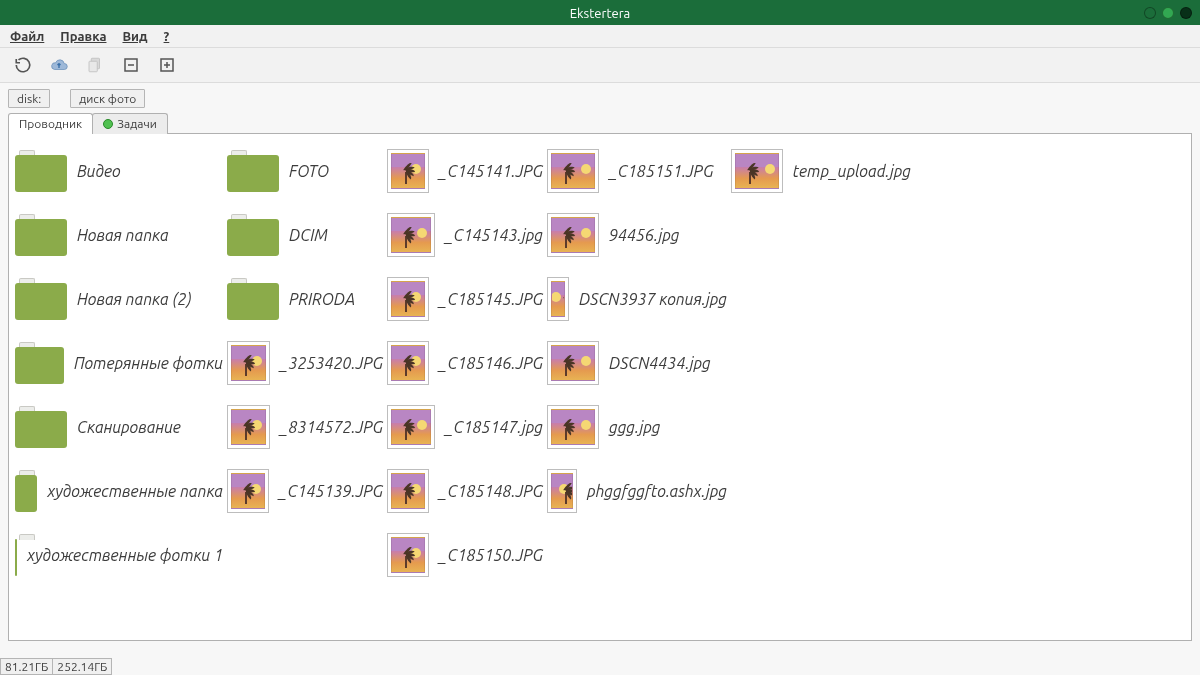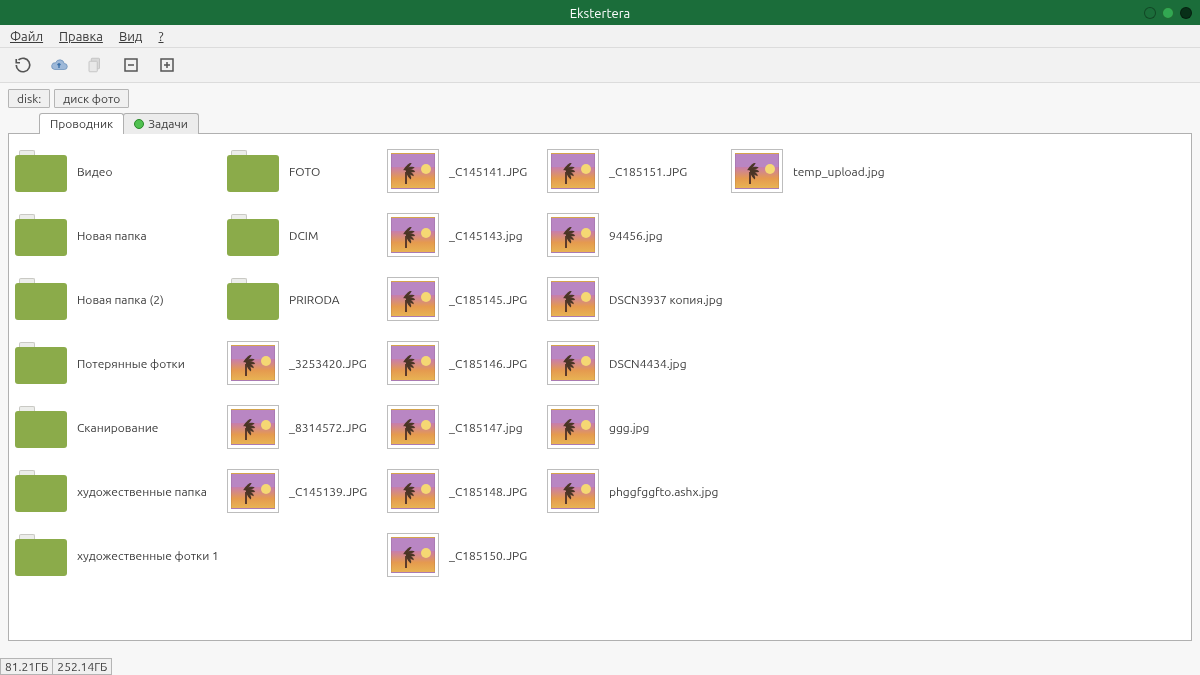--- a/index.html
+++ b/index.html
@@ -7,44 +7,44 @@
 
 
 .titlebar { background: #1b6d3a; color: #fff; height: 25px; display: flex; align-items: center; justify-content: center; position: relative; font-size: 13px; }
 .titlebar .controls { position: absolute; right: 8px; display: flex; gap: 6px; }
 .ctl { width: 12px; height: 12px; border-radius: 50%; background: #1b6d3a; border: 1px solid rgba(0,0,0,.35); }
 .ctl.mid { background:#32a852; }
 .ctl.last { background:#083018; }
 
 
 .menubar { display: flex; gap: 16px; padding: 4px 10px; background:#f2f2f2; border-bottom: 1px solid #dcdcdc; }
-.menubar span { cursor: default; }
+.menubar span { cursor: default; font-weight: bold; }
 .menubar span u { text-decoration: underline; }
 
 
 .toolbar { display: flex; gap: 14px; padding: 6px 12px; background:#f2f2f2; border-bottom: 1px solid #dcdcdc; align-items: center; }
 .tbtn { width: 22px; height: 22px; display:flex; align-items:center; justify-content:center; color:#555; }
 .tbtn svg { width: 18px; height: 18px; }
 
 
-.locbar { padding: 6px 8px 4px; display: flex; gap: 4px; }
+.locbar { padding: 6px 8px 4px; display: flex; gap: 20px; }
 .loctab { border: 1px solid #b5b5b5; background: #f0f0f0; padding: 2px 8px; font-size: 12px; border-radius: 1px; }
 
 
-.viewtabs { display: flex; padding: 0 8px; position: relative; top: 1px; z-index: 2; margin-left: 31px; }
+.viewtabs { display: flex; padding: 0 8px; position: relative; top: 1px; z-index: 2; }
 .vtab { border: 1px solid #b0b0b0; border-bottom: none; background:#ececec; padding: 3px 10px 4px; font-size: 12px; border-top-left-radius: 3px; border-top-right-radius: 3px; margin-right: -1px; display:flex; align-items:center; gap:4px; }
 .vtab.active { background:#fff; }
 .dot { width:10px; height:10px; border-radius:50%; background:#51c151; border:1px solid #2a8a2a; display:inline-block; }
 
 
 .filepane { margin: 0 8px 6px; background:#fff; border:1px solid #b0b0b0; height: 508px; padding: 12px 6px; position:relative; overflow:hidden; }
 .cols { display:flex; gap:4px; }
 .col { display:flex; flex-direction:column; gap:14px; }
 .item { display:flex; align-items:center; gap:10px; height:50px; }
-.item .label { font-size: 12px; white-space: nowrap; }
+.item .label { font-size: 16px; white-space: nowrap; font-style: italic; }
 
 .foldericon { width: 52px; height: 42px; position: relative; }
 .foldericon .tab { position:absolute; top:0; left:4px; width:16px; height:6px; background:#ecedea; border:1px solid #c9c9c4; border-bottom:none; border-radius:2px 2px 0 0; }
 .foldericon .body { position:absolute; top:5px; left:0; right:0; bottom:0; background:#8bab4a; border-radius:3px; }
 
 .imgicon { width: 52px; height: 44px; border:1px solid #bdbdbd; background:#fff; padding:3px; }
 .imgicon .pic { width:100%; height:100%; background: linear-gradient(#b986c3 0%, #b986c3 38%, #c77dad 38%, #e59a4f 72%, #e8b353 100%); position:relative; overflow:hidden; border:1px solid rgba(0,0,0,.08); }
 .imgicon .palm { position:absolute; left:4px; bottom:4px; width:22px; height:22px; }
 .imgicon .palm::before { content:""; position:absolute; left:9px; bottom:0; width:2px; height:12px; background:#5d3b2a; }
 .imgicon .sun { position:absolute; right:3px; top:10px; width:10px; height:10px; border-radius:50%; background:#f5d873; }

